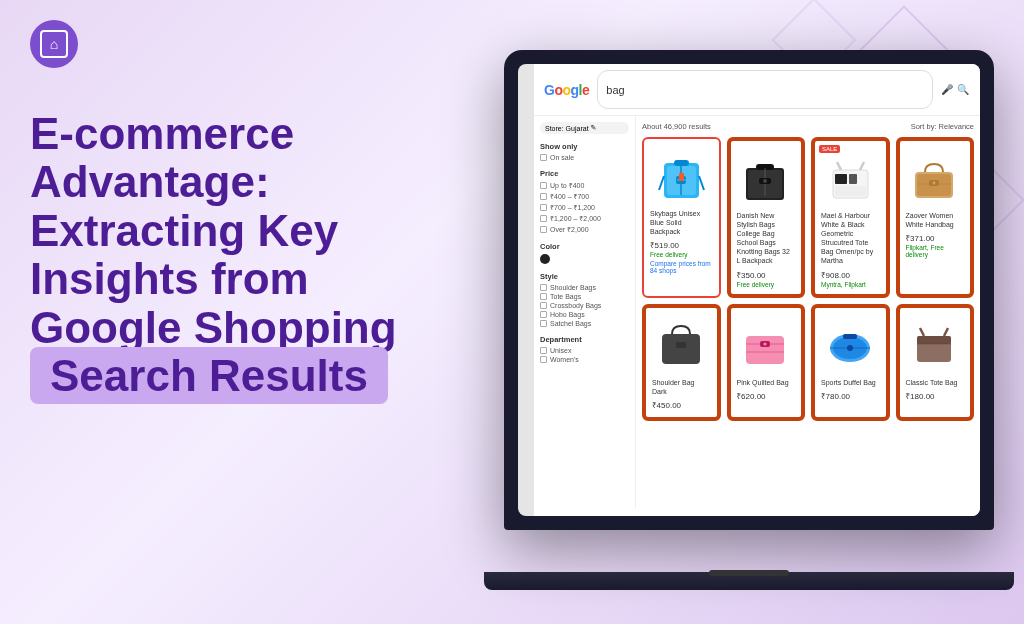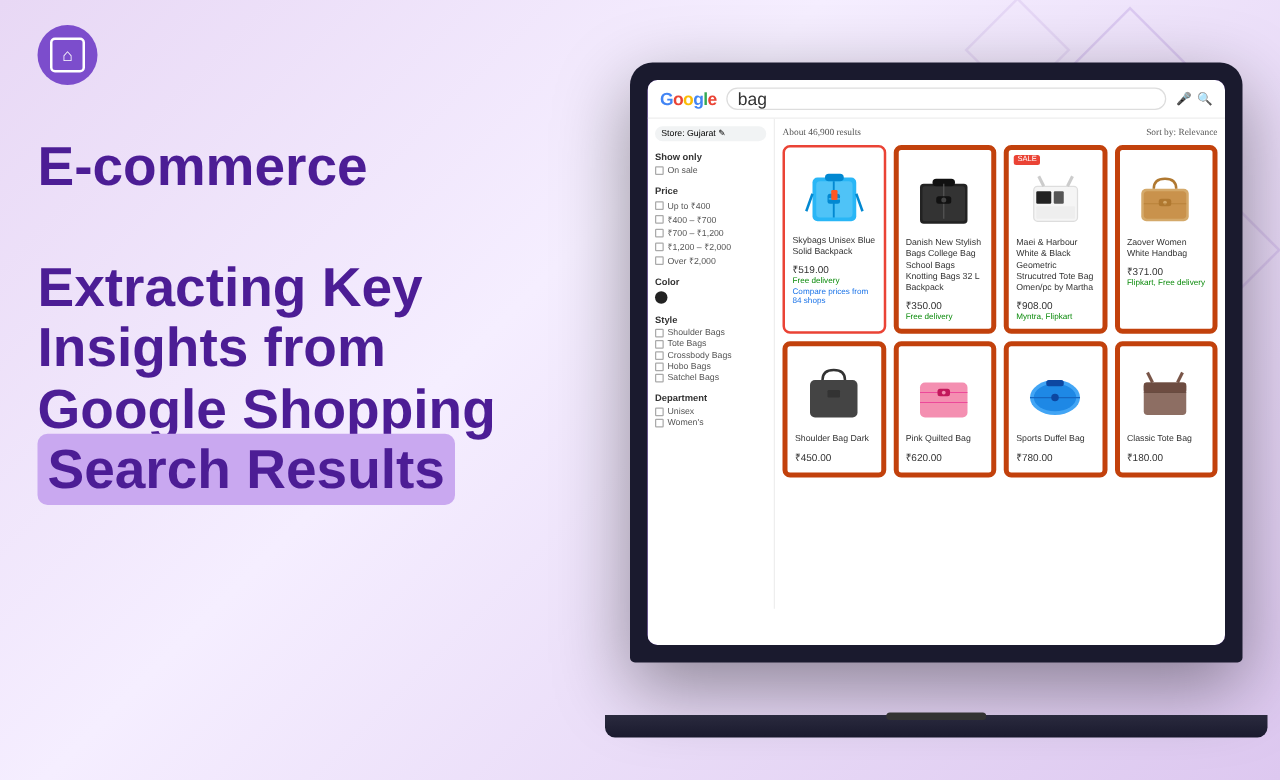--- a/index.html
+++ b/index.html
@@ -82,21 +82,21 @@
       font-size: 44px;
       font-weight: 800;
       color: #4c1d95;
       line-height: 1.1;
       margin-bottom: 10px;
     }
 
     .highlight-box {
       background: #c9a8f0;
       border-radius: 8px;
-      padding: 4px 8px;
+      padding: 4px 20px;
       display: inline;
       text-align: center;
     }
 
     
     .laptop-container {
       position: absolute;
       right: 20px;
       top: 50px;
       width: 520px;
@@ -111,23 +111,24 @@
       height: 480px;
       background: #1a1a2e;
       border-radius: 18px 18px 4px 4px;
       padding: 14px;
       box-shadow: 0 20px 60px rgba(0,0,0,0.4);
     }
 
     .laptop-screen {
       width: 100%;
       height: 100%;
-      background: #4c1d95;
+      background: #e5e5e5;
       border-radius: 8px;
       overflow: hidden;
+      padding-left: 16px;
     }
 
     .laptop-base {
       position: absolute;
       bottom: 0;
       left: 0;
       width: 530px;
       height: 18px;
       background: linear-gradient(to bottom, #2a2a3e, #1a1a2e);
       border-radius: 0 0 8px 8px;
@@ -170,27 +171,27 @@
     }
     .google-logo span:nth-child(1) { color: #4285f4; }
     .google-logo span:nth-child(2) { color: #ea4335; }
     .google-logo span:nth-child(3) { color: #fbbc05; }
     .google-logo span:nth-child(4) { color: #4285f4; }
     .google-logo span:nth-child(5) { color: #34a853; }
     .google-logo span:nth-child(6) { color: #ea4335; }
 
     .search-bar {
       flex: 1;
-      height: 18px;
+      height: 39px;
       border: 1px solid #ddd;
       border-radius: 11px;
       display: flex;
       align-items: center;
       padding: 0 8px;
-      font-size: 14px;
+      font-size: 11px;
       color: #333;
       gap: 4px;
     }
 
     .search-icons {
       display: flex;
       align-items: center;
       gap: 4px;
       font-size: 10px;
       color: #666;
@@ -268,21 +269,20 @@
       overflow: hidden;
     }
 
     .results-header {
       display: flex;
       justify-content: space-between;
       align-items: flex-end;
       margin-bottom: 6px;
       font-size: 7.5px;
       color: #555;
-      font-family: Liberation Serif, serif;
     }
 
     .location-badge {
       background: #f1f3f4;
       padding: 2px 5px;
       border-radius: 10px;
       font-size: 7px;
       display: flex;
       align-items: center;
       gap: 2px;
@@ -368,21 +368,21 @@
 <div class="bg-diamond bg-diamond-3"></div>
 <div class="bg-diamond bg-diamond-4"></div>
 
 <div class="logo">
   <div class="logo-inner"></div>
 </div>
 
 <div class="left-content">
   <div class="main-title">
     <span>E-commerce</span><br>
-    <br>
+    <span>Advantage:</span><br>
     <span>Extracting Key</span><br>
     <span>Insights from</span><br>
     <span>Google Shopping</span><br>
     <span class="highlight-box">
       <span>Search Results</span>
     </span>
   </div>
 </div>
 
 <div class="laptop-container">

